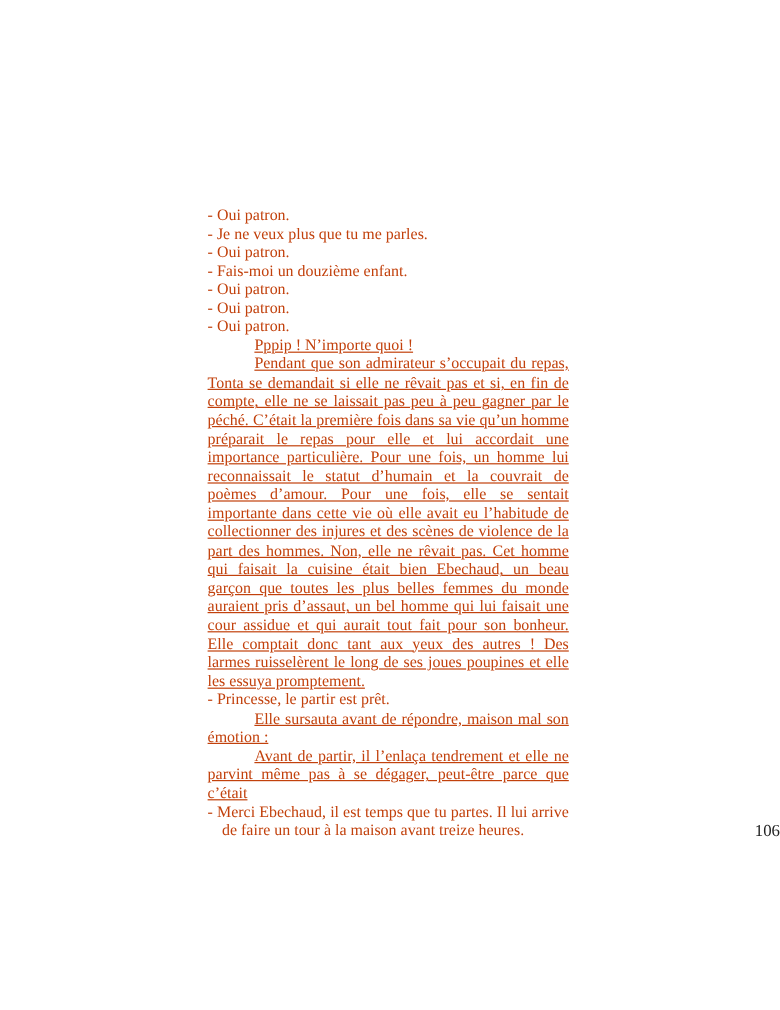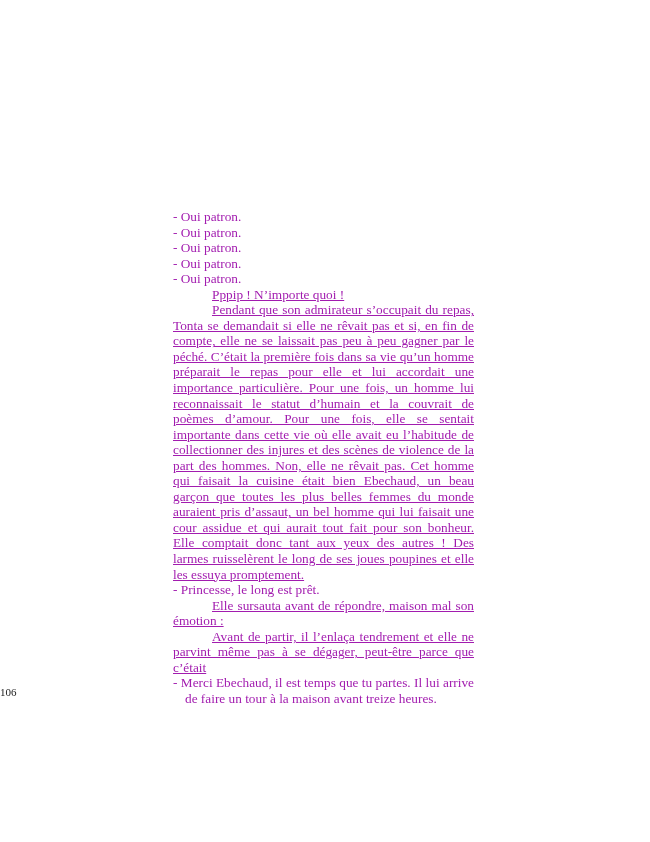--- a/index.html
+++ b/index.html
@@ -1,43 +1,44 @@
 <!DOCTYPE html>
 <html><head>
 <meta charset="utf-8">
 <style>
   html, body { margin: 0; padding: 0; background: #ffffff; }
   body { width: 650px; height: 842px; position: relative; overflow: hidden; }
   .page { position: absolute; left: 0; top: 0; width: 650px; height: 842px; background: #fff; }
   .text-block {
     position: absolute; left: 173px; top: 171px; width: 301px;
     font-family: "Liberation Serif", serif; font-size: 13.3px; line-height: 15.55px;
-    color: #a21caf;
-    margin-top: 38px;
+    color: #c2410c;
   }
   .line { display: block; white-space: nowrap; }
   .para { display: block; text-align: justify; text-align-last: left; }
   .indent { text-indent: 39px; text-decoration: underline; }
   .hang { padding-left: 12px; text-indent: -12px; }
   .page-number {
-    position: absolute; left: 0; width: 650px; top: 686px; text-align: left;
-    font-family: "Liberation Serif", serif; font-size: 11px; color: #222;
+    position: absolute; left: 0; width: 650px; top: 686px; text-align: right;
+    font-family: "Liberation Serif", serif; font-size: 14px; color: #222;
   }
 </style>
 </head>
 <body>
 
 <div class="page">
   <div class="text-block">
     <span class="line">- Oui patron.</span>
+    <span class="line">- Je ne veux plus que tu me parles.</span>
     <span class="line">- Oui patron.</span>
+    <span class="line">- Fais-moi un douzième enfant.</span>
     <span class="line">- Oui patron.</span>
     <span class="line">- Oui patron.</span>
     <span class="line">- Oui patron.</span>
     <span class="para indent">Pppip ! N’importe quoi !</span>
     <span class="para indent">Pendant que son admirateur s’occupait du repas, Tonta se demandait si elle ne rêvait pas et si, en fin de compte, elle ne se laissait pas peu à peu gagner par le péché. C’était la première fois dans sa vie qu’un homme préparait le repas pour elle et lui accordait une importance particulière. Pour une fois, un homme lui reconnaissait le statut d’humain et la couvrait de poèmes d’amour. Pour une fois, elle se sentait importante dans cette vie où elle avait eu l’habitude de collectionner des injures et des scènes de violence de la part des hommes. Non, elle ne rêvait pas. Cet homme qui faisait la cuisine était bien Ebechaud, un beau garçon que toutes les plus belles femmes du monde auraient pris d’assaut, un bel homme qui lui faisait une cour assidue et qui aurait tout fait pour son bonheur. Elle comptait donc tant aux yeux des autres ! Des larmes ruisselèrent le long de ses joues poupines et elle les essuya promptement.</span>
-    <span class="line">- Princesse, le long est prêt.</span>
+    <span class="line">- Princesse, le partir est prêt.</span>
     <span class="para indent">Elle sursauta avant de répondre, maison mal son émotion :</span>
     <span class="para indent" style="text-align-last: justify;">Avant de partir, il l’enlaça tendrement et elle ne parvint même pas à se dégager, peut-être parce que c’était</span>
     <span class="para hang">- Merci Ebechaud, il est temps que tu partes. Il lui arrive de faire un tour à la maison avant treize heures.</span>
   </div>
   <div class="page-number">106</div>
 </div>
 
 </body></html>

